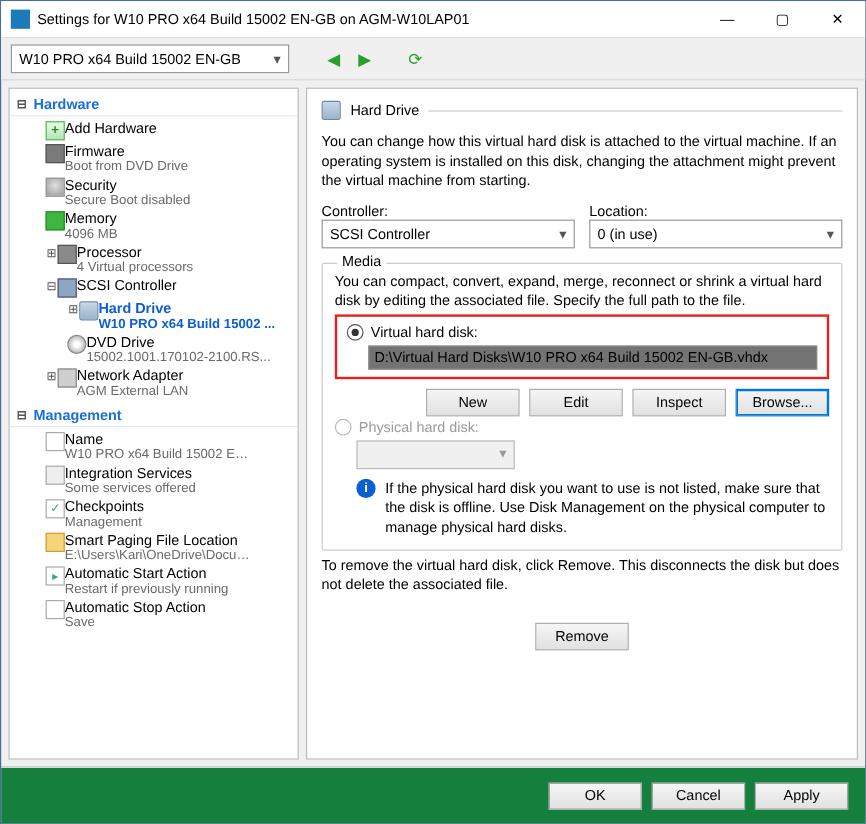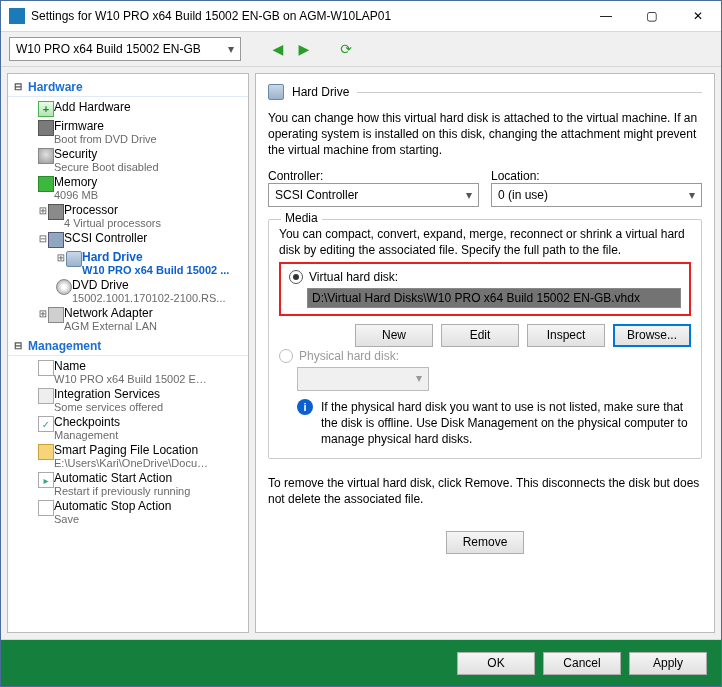--- a/index.html
+++ b/index.html
@@ -272,21 +272,21 @@
           <span>Physical hard disk:</span>
         </div>
         <div class="phys-combo"></div>
 
         <div class="info-row">
           <span class="info-icon">i</span>
           <span style="line-height:1.35">If the physical hard disk you want to use is not listed, make sure that the disk is offline. Use Disk Management on the physical computer to manage physical hard disks.</span>
         </div>
       </div>
 
-      <div style="margin-top:16px;line-height:1.35">To remove the virtual hard disk, click Remove. This disconnects the disk but does not delete the associated file.</div>
+      <div style="margin-top:4px;line-height:1.35">To remove the virtual hard disk, click Remove. This disconnects the disk but does not delete the associated file.</div>
       <div class="remove-row">
         <button class="btn">Remove</button>
       </div>
     </div>
 
   </div>
 
   <div class="footer">
     <button class="btn">OK</button>
     <button class="btn">Cancel</button>

